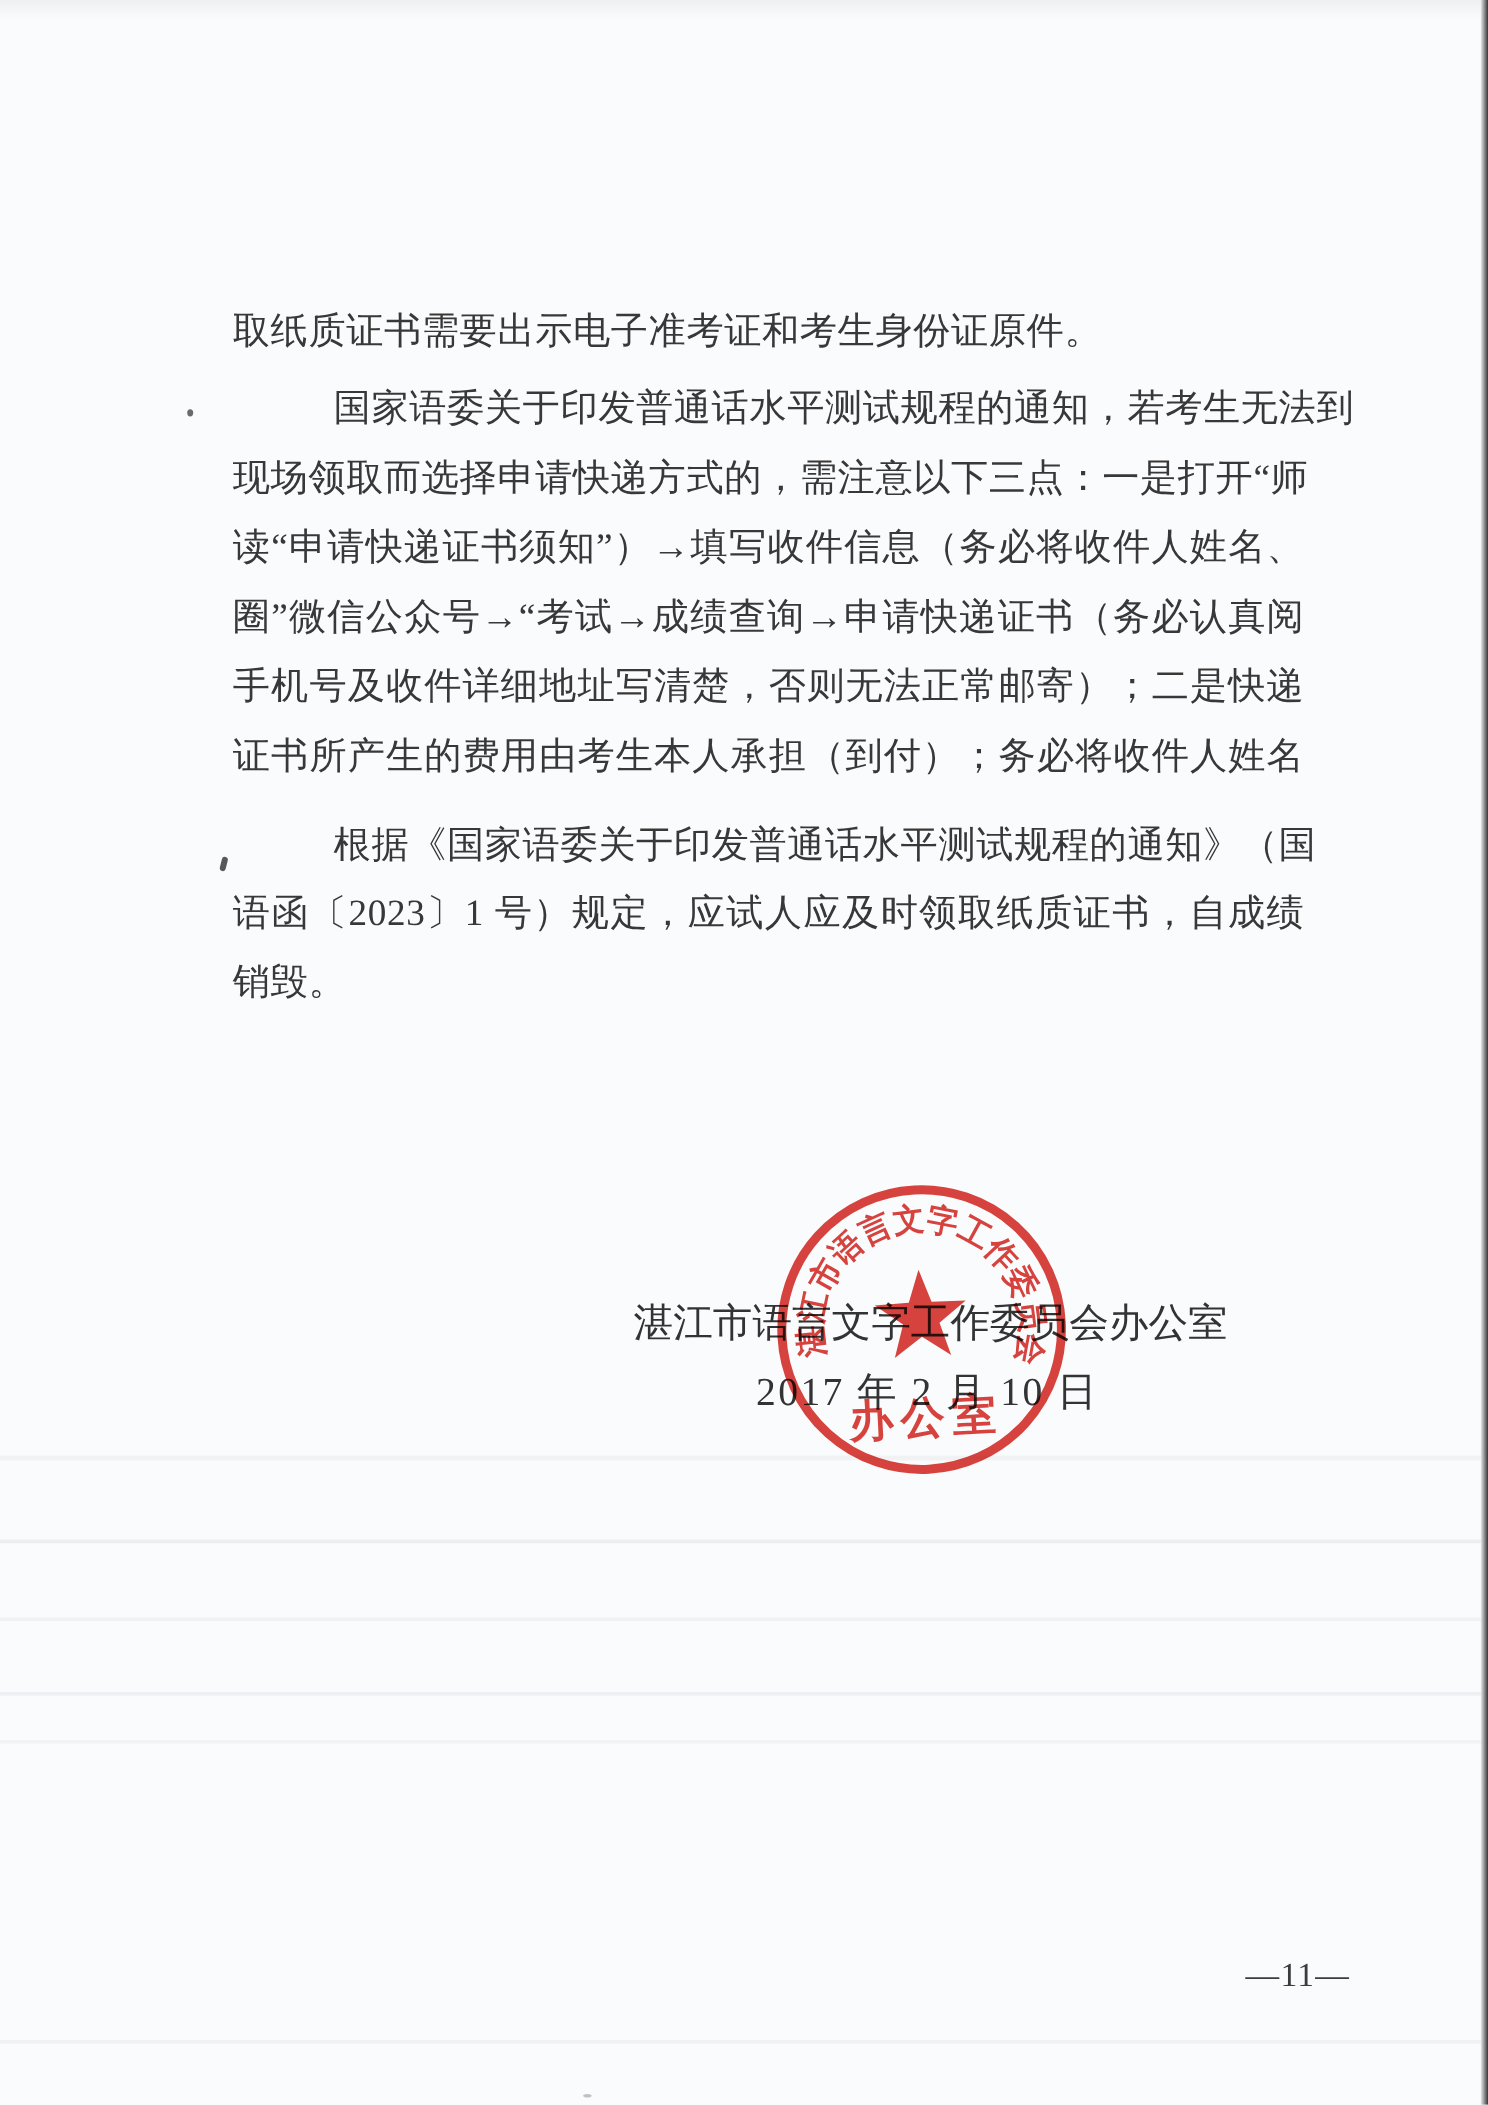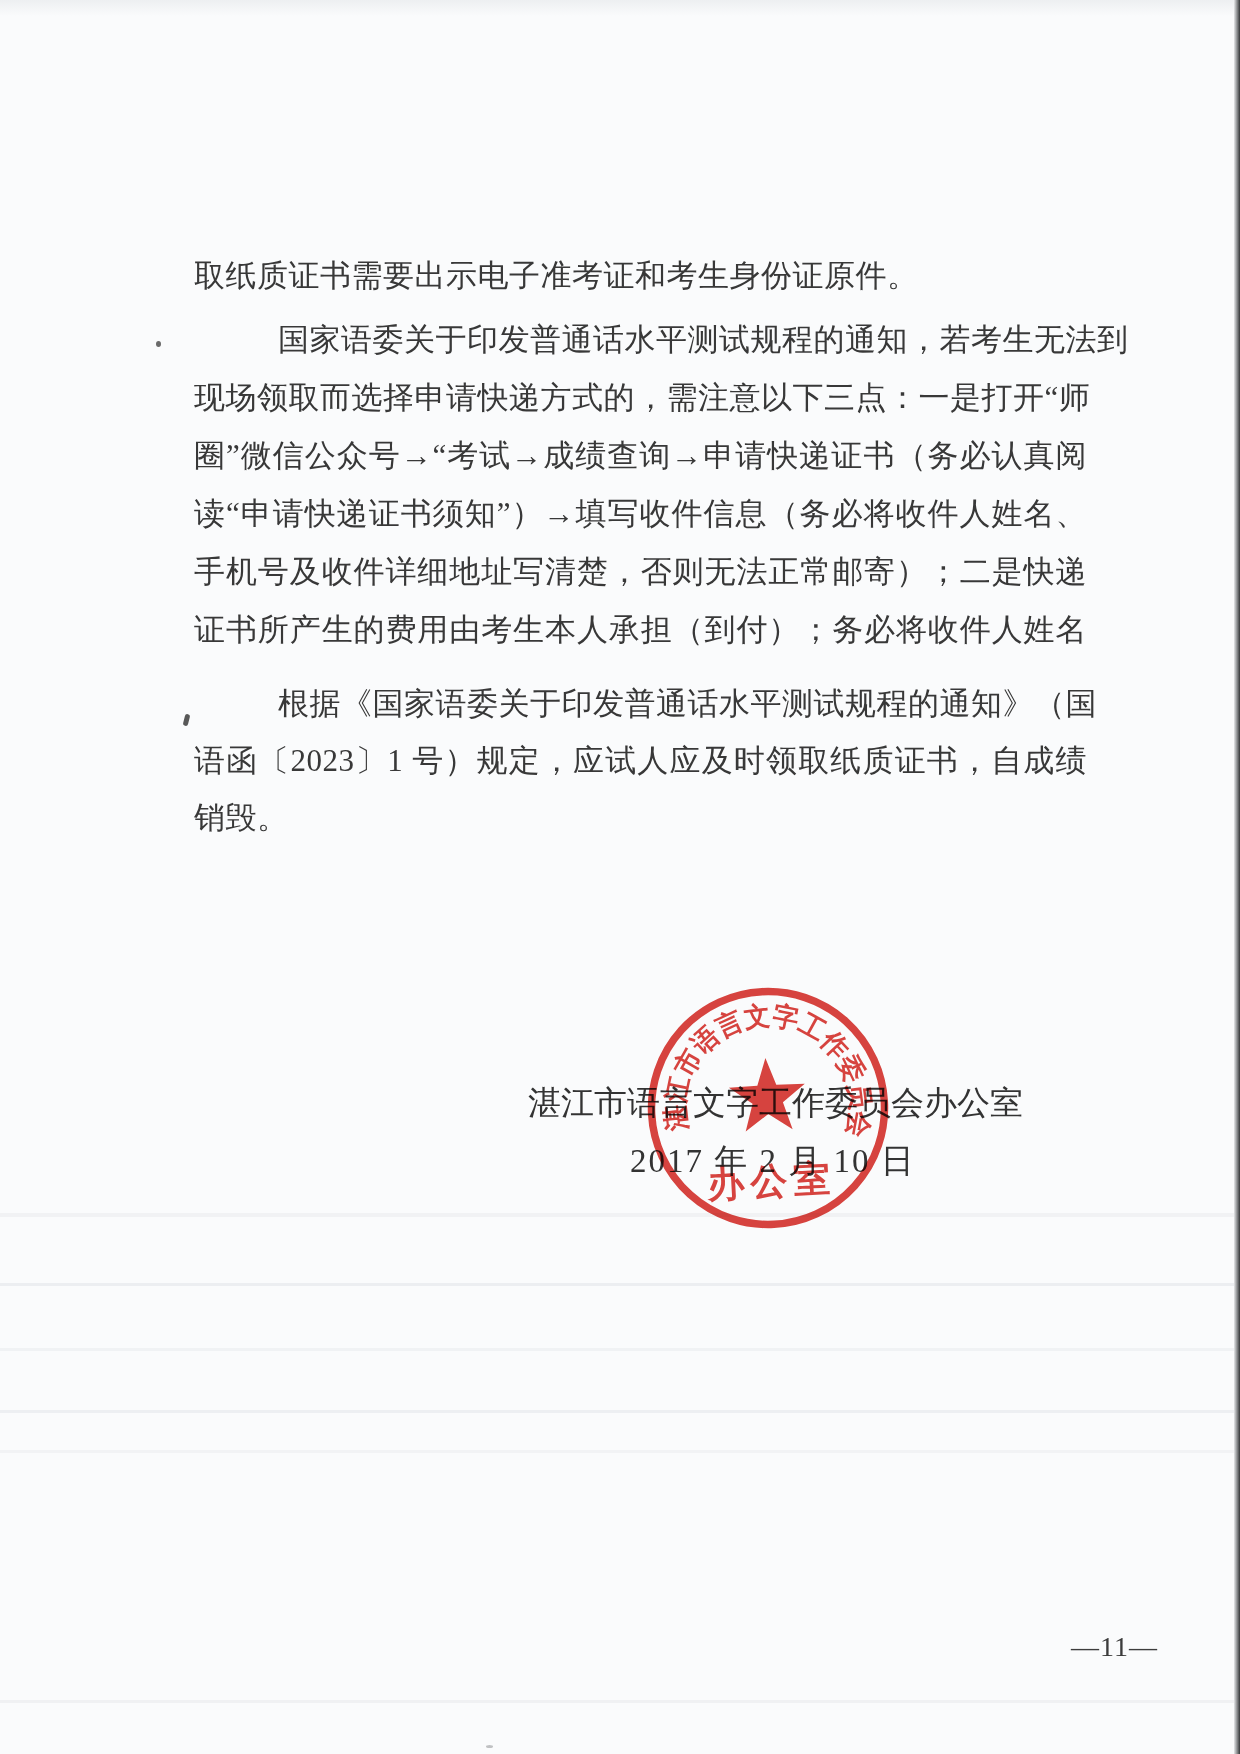--- a/index.html
+++ b/index.html
@@ -56,21 +56,21 @@
   
   .signature {
     position: absolute; left: 528px; top: 1083px;
     font-size: 33px; color: #333; letter-spacing: 0px; line-height: 40px;
   }
   .dateline {
     position: absolute; left: 630px; top: 1141px;
     font-size: 33px; color: #333; letter-spacing: 2px; line-height: 40px;
   }
   .pagenum {
-    position: absolute; left: 1071px; top: 1631px;
+    position: absolute; left: 1038px; top: 1631px;
     font-size: 28px; color: #3c3c3c; letter-spacing: 1px;
   }
 
   
   .seal {
     position: absolute; left: 638px; top: 978px; width: 260px; height: 260px;
     mix-blend-mode: multiply;
     opacity: 0.92;
     transform: rotate(-3deg);
     pointer-events: none;
@@ -94,22 +94,22 @@
   <div class="speck s2"></div>
   <div class="speck s3"></div>
 
   <div class="textblock">
     <div class="para1">
       <div class="line end">取纸质证书需要出示电子准考证和考生身份证原件。</div>
     </div>
     <div class="para2">
       <div class="line indent">国家语委关于印发普通话水平测试规程的通知，若考生无法到</div>
       <div class="line">现场领取而选择申请快递方式的，需注意以下三点：一是打开“师</div>
+      <div class="line">读“申请快递证书须知”）→填写收件信息（务必将收件人姓名、</div>
       <div class="line">圈”微信公众号→“考试→成绩查询→申请快递证书（务必认真阅</div>
-      <div class="line">读“申请快递证书须知”）→填写收件信息（务必将收件人姓名、</div>
       <div class="line">手机号及收件详细地址写清楚，否则无法正常邮寄）；二是快递</div>
       <div class="line">证书所产生的费用由考生本人承担（到付）；务必将收件人姓名</div>
     </div>
     <div class="para3">
       <div class="line indent">根据《国家语委关于印发普通话水平测试规程的通知》（国</div>
       <div class="line">语函〔2023〕1 号）规定，应试人应及时领取纸质证书，自成绩</div>
       <div class="line end">销毁。</div>
     </div>
   </div>
 

